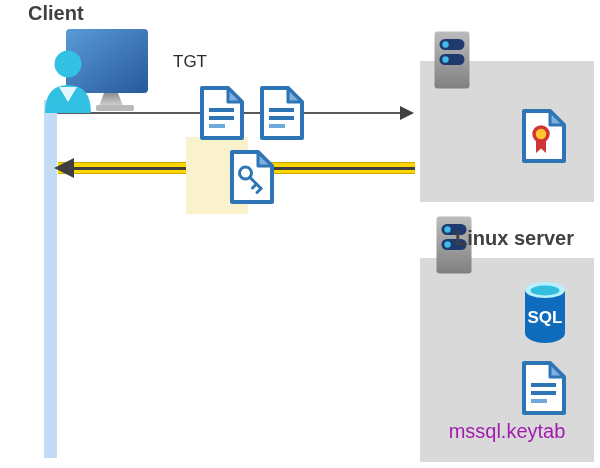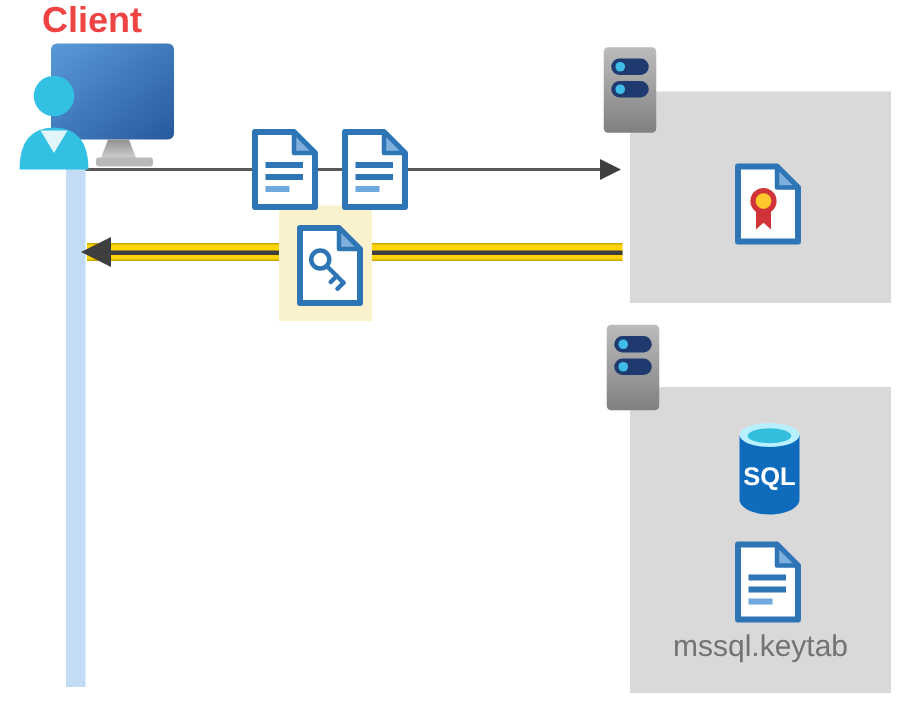--- a/index.html
+++ b/index.html
@@ -1,40 +1,40 @@
 <!DOCTYPE html>
 <html><head>
 <meta charset="utf-8">
 <style>
   html,body{margin:0;padding:0;background:#fff;}
   #canvas{
     position:relative;width:600px;height:468px;background:#ffffff;overflow:hidden;
     font-family:"Liberation Sans",sans-serif;
   }
   .abs{position:absolute;}
-  .heading{font-weight:bold;font-size:24px;color:#ef4444;line-height:23px;}
+  .heading{font-weight:bold;font-size:20px;color:#404040;line-height:23px;}
   .ticket-label{font-size:17px;color:#2b2b2b;text-align:center;width:60px;}
   .panel{background:#d9d9d9;}
   
   #client-bar{left:44px;top:100px;width:13px;height:358px;background:#c3dcf6;z-index:1;}
   
   #gray-line{left:57px;top:112px;width:343px;height:2px;background:#595959;z-index:2;}
   #gray-head{left:400px;top:106px;width:0;height:0;border-top:7px solid transparent;
     border-bottom:7px solid transparent;border-left:14px solid #3f3f3f;z-index:2;}
   
   #yellow-band{left:58px;top:162px;width:357px;height:10px;background:#ffd500;
     border-top:1px solid #c9a800;border-bottom:1px solid #c9a800;z-index:2;}
   #yellow-center{position:absolute;left:0;right:0;top:3.5px;height:3px;background:#3f3f3f;}
   #yellow-head{left:54px;top:158px;width:0;height:0;border-top:10px solid transparent;
     border-bottom:10px solid transparent;border-right:20px solid #3f3f3f;z-index:3;}
   #key-highlight{left:186px;top:137px;width:62px;height:77px;background:#faf2cc;z-index:3;}
-  .icon{z-index:4;}
+  .icon{z-index:4;margin-left:32px;}
   .panel{z-index:1;}
   #keytab-label{left:420px;top:420px;width:174px;text-align:center;
-    font-size:20px;color:#737373;z-index:4;}
+    font-size:20px;color:#a21caf;z-index:4;}
   .txt{z-index:5;}
 </style>
 </head>
 <body>
 
 <div id="canvas">
 
   <div class="abs" id="client-bar"></div>
 
   <div class="abs" id="gray-line"></div>
@@ -44,21 +44,23 @@
     <div id="yellow-center"></div>
   </div>
   <div class="abs" id="yellow-head"></div>
 
   <div class="abs" id="key-highlight"></div>
 
   <div class="abs panel" style="left:420px;top:61px;width:174px;height:141px;"></div>
   <div class="abs panel" style="left:420px;top:258px;width:174px;height:204px;"></div>
 
   <div class="abs heading txt" style="left:28px;top:2px;">Client</div>
+  <div class="abs heading txt" style="left:455px;top:227px;width:140px;">Linux server</div>
 
+  <div class="abs ticket-label txt" style="left:160px;top:52px;">TGT</div>
 
   <div class="abs icon" style="left:6px;top:27px;">
     <svg width="112" height="88" viewBox="0 0 112 88">
       <defs>
         <linearGradient id="monG" x1="0" y1="0" x2="1" y2="1">
           <stop offset="0" stop-color="#5a9ad9"></stop>
             <stop offset="1" stop-color="#27599c"></stop>
         </linearGradient>
         <linearGradient id="standG" x1="0" y1="0" x2="0" y2="1">
           <stop offset="0" stop-color="#8f8f8f"></stop>

